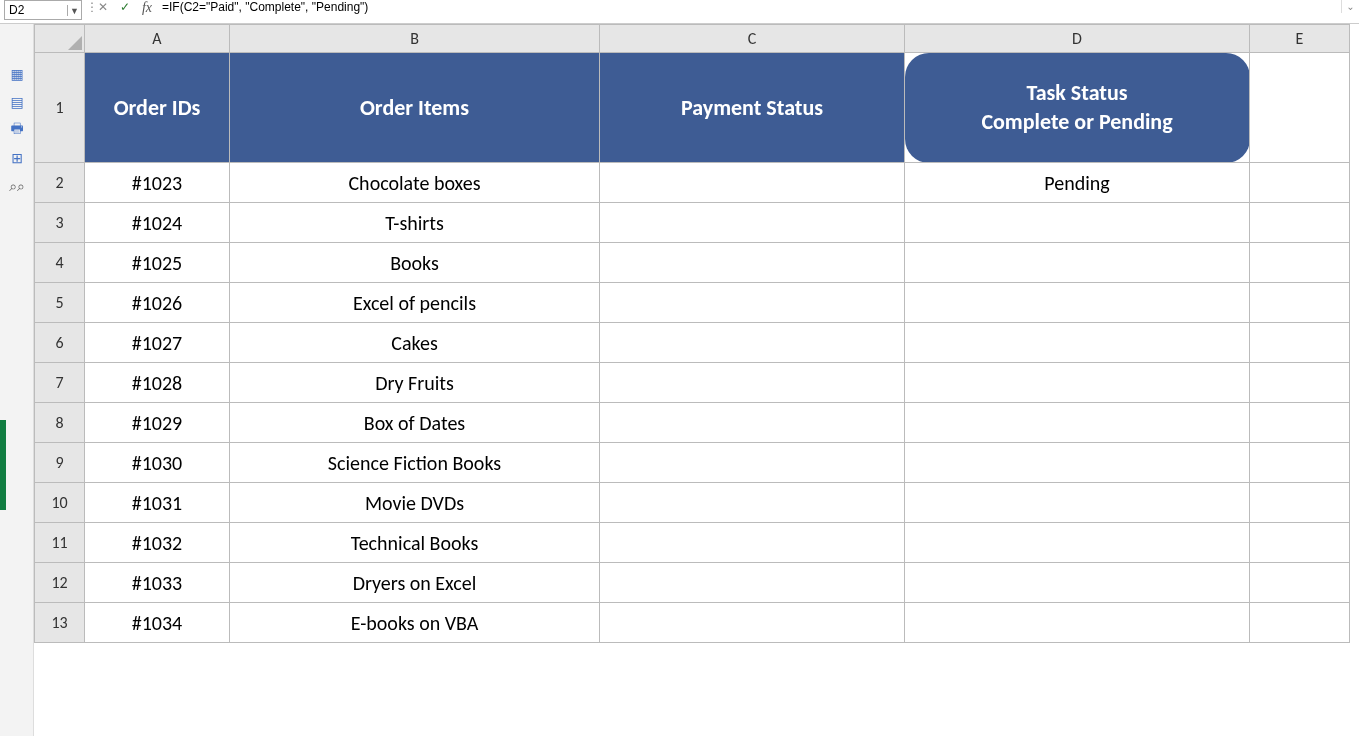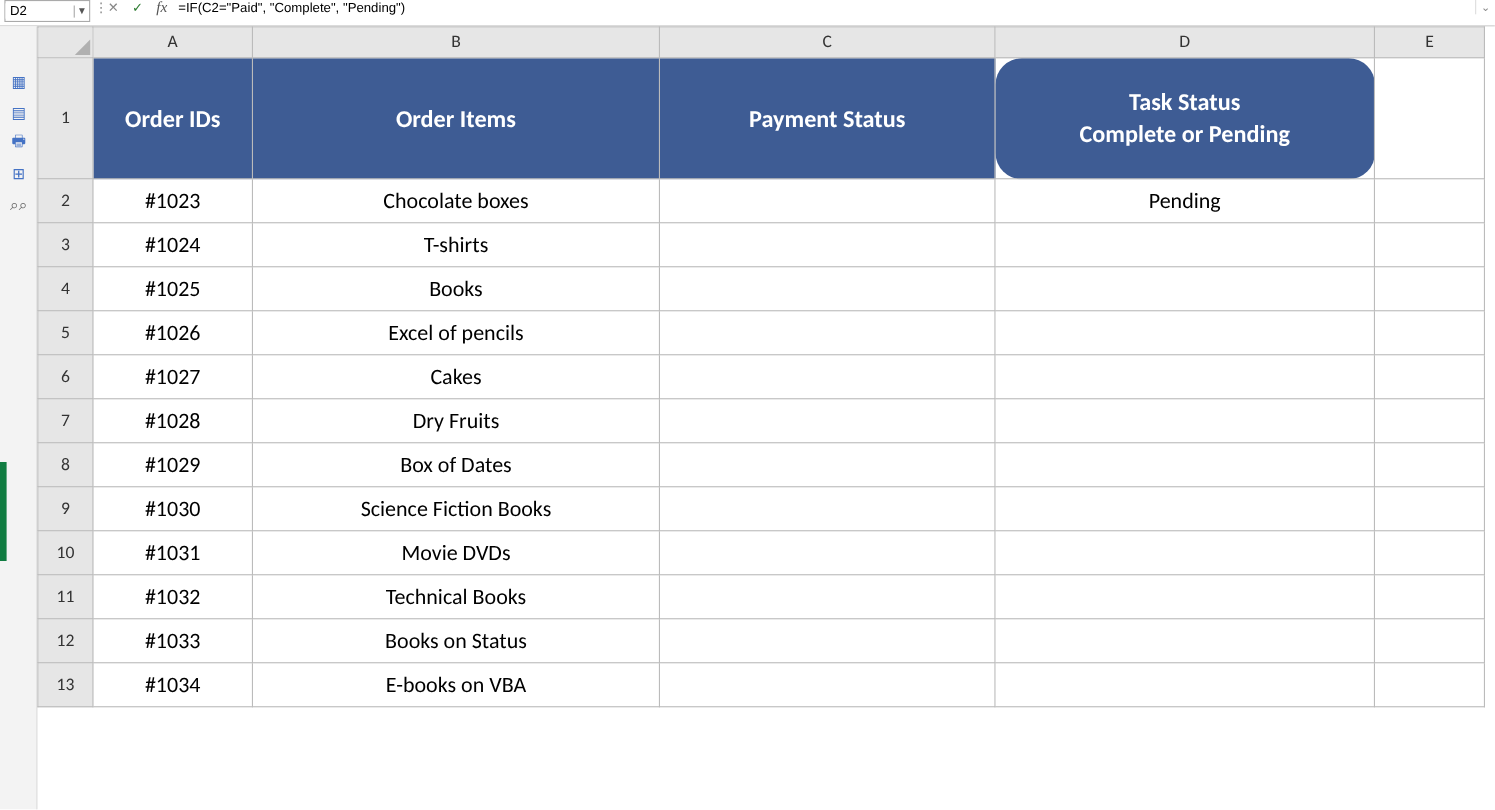--- a/index.html
+++ b/index.html
@@ -179,21 +179,21 @@
             <th class="row-header">11</th>
             <td class="cell">#1032</td>
             <td class="cell">Technical Books</td>
             <td class="cell"></td>
             <td class="cell"></td>
             <td class="cell"></td>
           </tr>
           <tr class="data-row">
             <th class="row-header">12</th>
             <td class="cell">#1033</td>
-            <td class="cell">Books on Status</td>
+            <td class="cell">Dryers on Excel</td>
             <td class="cell"></td>
             <td class="cell"></td>
             <td class="cell"></td>
           </tr>
           <tr class="data-row">
             <th class="row-header">13</th>
             <td class="cell">#1034</td>
             <td class="cell">E-books on VBA</td>
             <td class="cell"></td>
             <td class="cell"></td>

